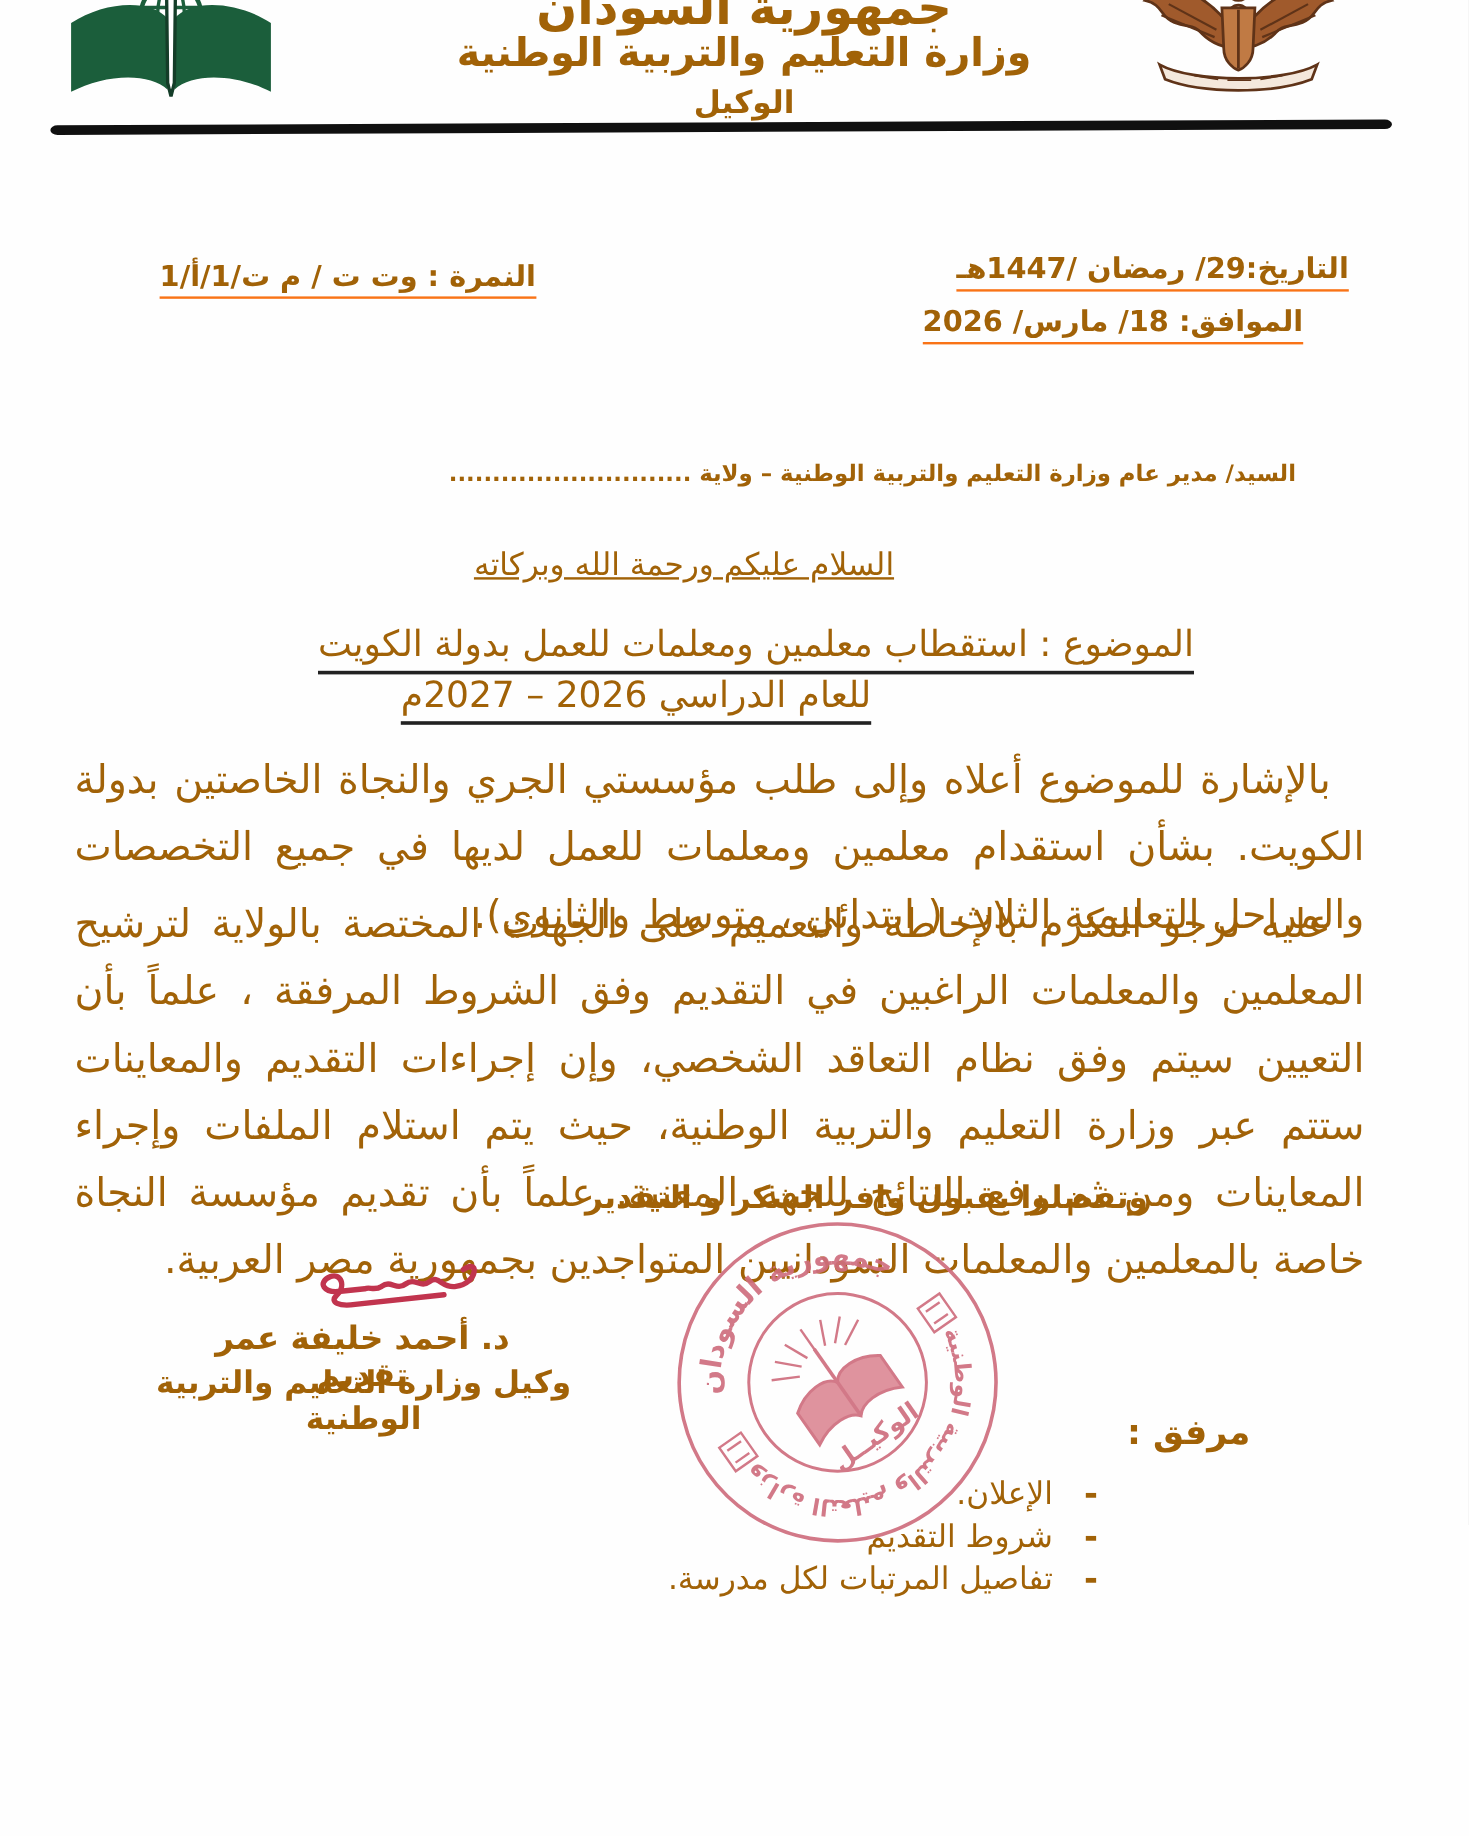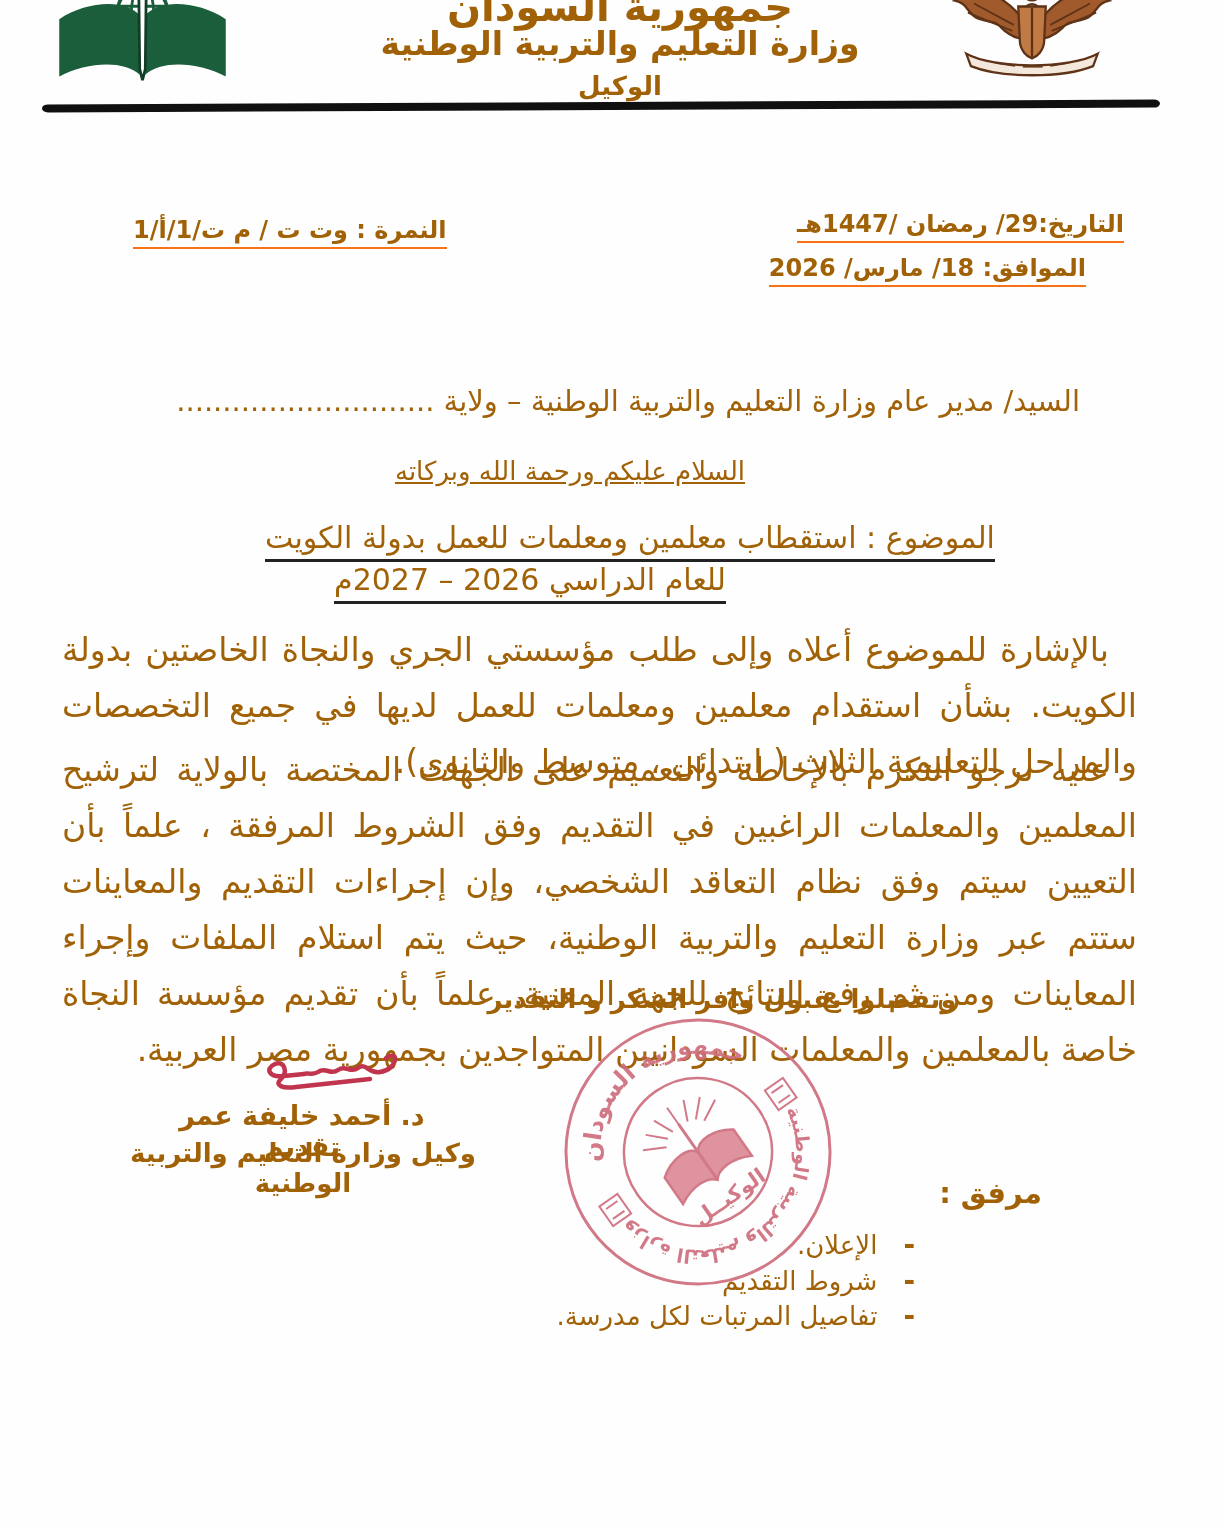--- a/index.html
+++ b/index.html
@@ -20,21 +20,21 @@
   .hdr-country{top:-16px;left:340px;width:560px;font-size:40px;line-height:46px;letter-spacing:1px;}
   .hdr-ministry{top:24px;left:340px;width:560px;font-size:33px;line-height:40px;}
   .hdr-office{top:70px;left:340px;width:560px;font-size:26px;line-height:32px;}
   .hdr-rule{top:102px;left:42px;width:1118px;height:8px;background:#101010;border-radius:6px/4px;transform:rotate(-.25deg);}
   
   .ref-line{font-size:24px;font-weight:bold;border-bottom:2px solid #f97316;padding-bottom:3px;white-space:nowrap;}
   .ref-hijri{top:210px;right:100px;}
   .ref-greg{top:254px;right:138px;}
   .ref-num{top:216px;left:133px;direction:rtl;}
   
-  .addressee{top:384px;right:144px;font-size:29px;font-weight:normal;white-space:nowrap;}
+  .addressee{top:384px;right:144px;font-size:19px;font-weight:bold;white-space:nowrap;}
   .greeting{top:456px;left:330px;width:480px;font-size:26px;text-decoration:underline;}
   .subject1{top:520px;left:250px;width:760px;font-size:30px;}
   .subject2{top:562px;left:150px;width:760px;font-size:30px;}
   .subject1 span,.subject2 span{border-bottom:3px solid #222;padding-bottom:4px;font-weight:normal;}
   .para{left:62px;width:1075px;font-size:33px;line-height:56px;text-align:justify;text-indent:28px;}
   .para1{top:622px;}
   .para2{top:742px;}
   .closing1{top:940px;right:118px;font-size:26px;white-space:nowrap;}
   .closing2{top:984px;left:472px;width:500px;font-size:26px;font-weight:bold;}
   

